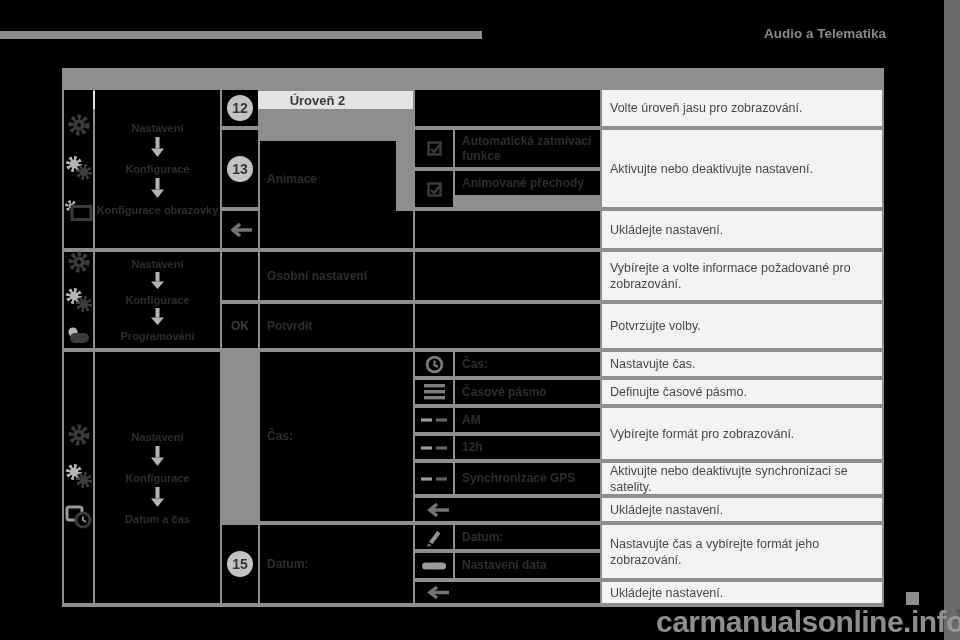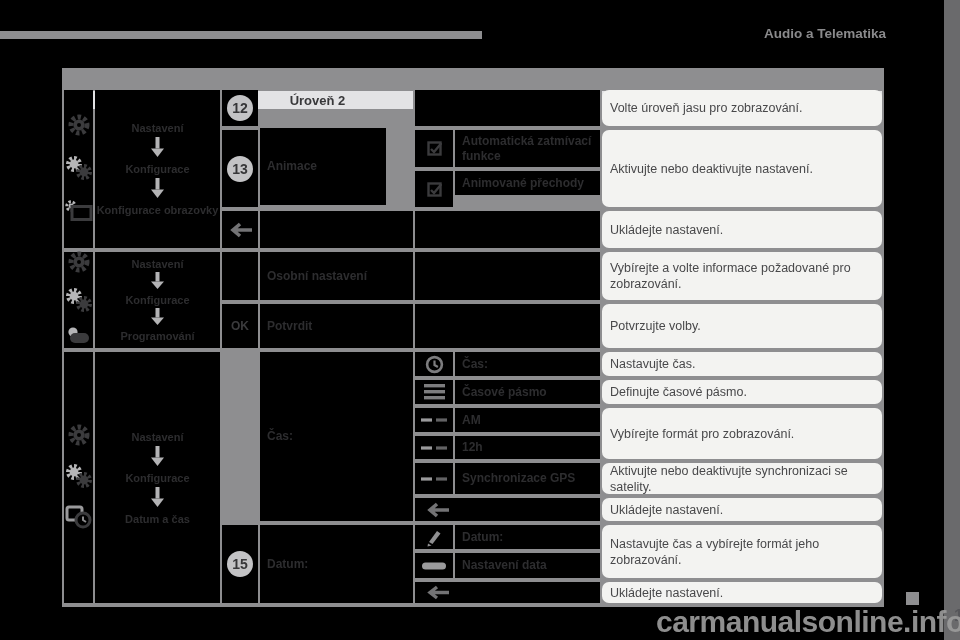--- a/index.html
+++ b/index.html
@@ -1,21 +1,21 @@
 <!DOCTYPE html>
 <html><head>
 <meta charset="utf-8">
 <style>
   html,body{margin:0;padding:0;background:#000;}
   #page{position:relative;width:960px;height:640px;background:#000;overflow:hidden;
         font-family:"Liberation Sans",sans-serif;}
   .c{position:absolute;box-sizing:border-box;}
   .k{background:#000;}
   .w{background:#f3f3f1;color:#48484a;font-size:12.5px;line-height:1.28;
-     display:flex;align-items:center;padding:2px 6px 2px 8px;border-radius:7px;}
+     display:flex;align-items:center;padding:2px 6px 2px 8px;}
   .hd{background:#e3e3e5;color:#38383a;font-weight:bold;font-size:13px;
       display:flex;align-items:center;justify-content:center;margin-top:21px;}
   .lbl{color:#2d2d2f;font-weight:bold;font-size:12px;line-height:1.25;
        display:flex;align-items:center;padding-left:7px;}
   .ctr{display:flex;align-items:center;justify-content:center;}
   .num{width:26px;height:26px;border-radius:50%;background:#c3c3c5;color:#363638;
        font-weight:bold;font-size:14px;display:flex;align-items:center;justify-content:center;}
   .navstack{flex-direction:column;gap:3px;text-align:center;}
   .navstack span{color:#2d2d2f;font-weight:bold;font-size:11px;white-space:nowrap;}
   .iconstack{flex-direction:column;gap:14px;}
@@ -79,21 +79,21 @@
 
   <div class="c k ctr" style="left:222px;top:90px;width:36px;height:36px">
       <span class="num">12</span>
     </div>
   <div class="c k" style="left:415px;top:90px;width:185px;height:36px"></div>
   <div class="c w" style="left:602px;top:90px;width:280px;height:36px">Volte úroveň jasu pro zobrazování.</div>
 
   <div class="c k ctr" style="left:222px;top:130px;width:36px;height:77px">
       <span class="num">13</span>
     </div>
-  <div class="c k lbl" style="left:260px;top:128px;width:126px;height:77px">Animace</div>
+  <div class="c k lbl" style="left:260px;top:141px;width:136px;height:77px">Animace</div>
   <div class="c k ctr" style="left:415px;top:130px;width:38px;height:37px">
       <svg width="15" height="15">
         <rect x="1.5" y="1.5" width="12" height="12" fill="none" stroke="#3b3b3d" stroke-width="2.4"></rect>
         <path d="M4 8 l3 3 l7.5 -9" stroke="#3b3b3d" stroke-width="2.4" fill="none"></path>
       </svg>
     </div>
   <div class="c k lbl" style="left:455px;top:130px;width:145px;height:37px">Automatická zatmívací funkce</div>
   <div class="c k ctr" style="left:415px;top:171px;width:38px;height:36px">
       <svg width="15" height="15">
         <rect x="1.5" y="1.5" width="12" height="12" fill="none" stroke="#3b3b3d" stroke-width="2.4"></rect>

